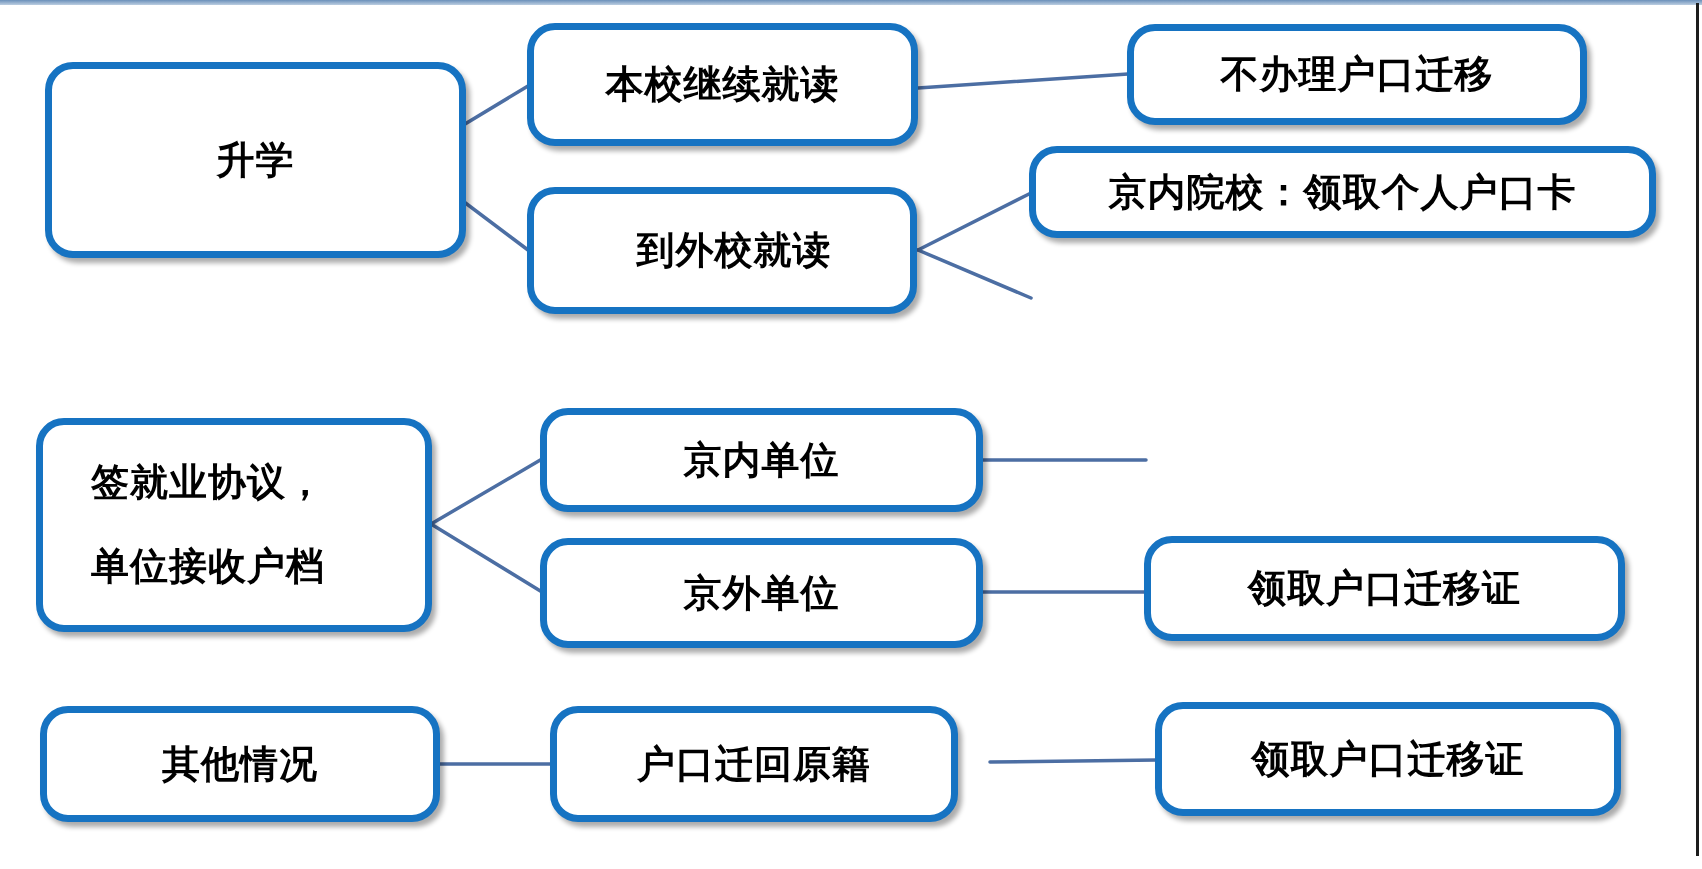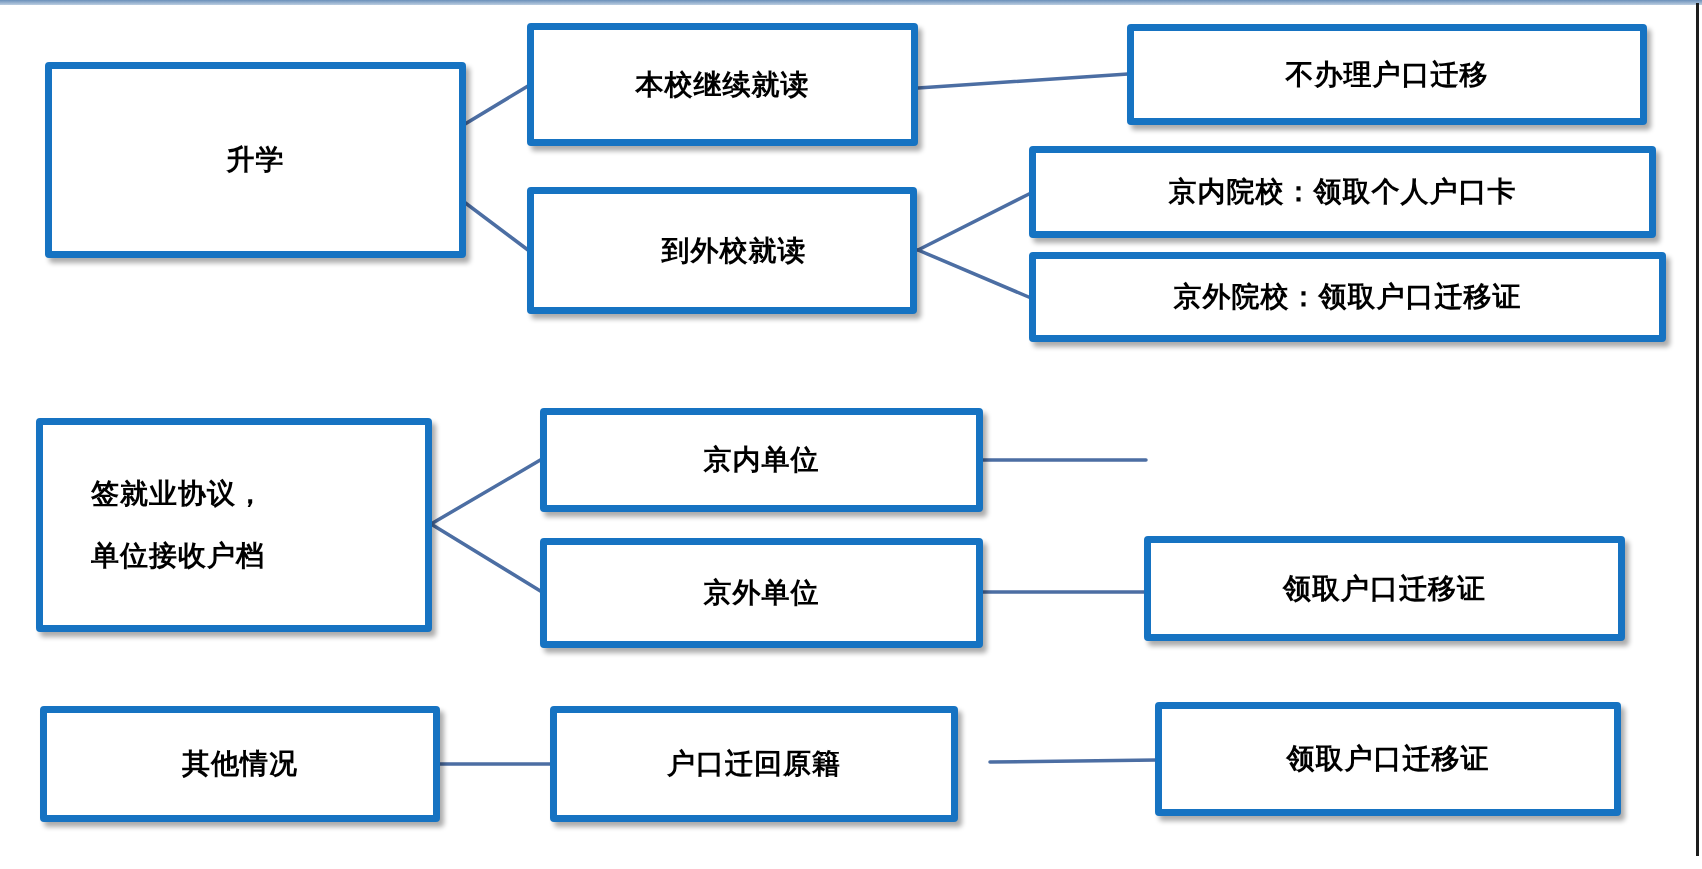--- a/index.html
+++ b/index.html
@@ -38,26 +38,26 @@
     stroke: var(--connector, #4c6ea3);
     stroke-width: 3.5;
     stroke-linecap: round;
   }
 
   .node {
     position: absolute;
     box-sizing: border-box;
     background: var(--box-fill, #ffffff);
     border: 7px solid var(--box-border, #1673c2);
-    border-radius: 4px;
+    border-radius: 28px;
     box-shadow: 4px 5px 5px rgba(0,0,0,0.33);
     display: flex;
     align-items: center;
     justify-content: center;
-    font-size: 28px;
+    font-size: 38px;
     font-weight: 700;
     color: var(--text, #000);
     letter-spacing: 1px;
     white-space: nowrap;
   }
 
   .node--two-line {
     justify-content: flex-start;
     padding-left: 48px;
   }
@@ -90,31 +90,28 @@
   </div>
 
   <div class="node" style="left:527px; top:23px; width:391px; height:123px;">
     <span>本校继续就读</span>
   </div>
 
   <div class="node" style="left:527px; top:187px; width:390px; height:127px;padding-left:24px;">
     <span>到外校就读</span>
   </div>
 
-  <div class="node" style="left:1127px; top:24px; width:520px; height:101px;">
+  <div class="node" style="left:1127px; top:24px; width:460px; height:101px;">
     <span>不办理户口迁移</span>
   </div>
 
   <div class="node" style="left:1029px; top:146px; width:627px; height:92px;">
     <span>京内院校：领取个人户口卡</span>
   </div>
 
-  <div class="node" style="left:1029px; top:252px; width:637px; height:90px;">
-    <span>京外院校：领取户口迁移证</span>
-  </div>
 
   <div class="node node--two-line" style="left:36px; top:418px; width:396px; height:214px;">
     <span>
       <span class="line">签就业协议，</span>
       <span class="line">单位接收户档</span>
     </span>
   </div>
 
   <div class="node" style="left:540px; top:408px; width:443px; height:104px;">
     <span>京内单位</span>

